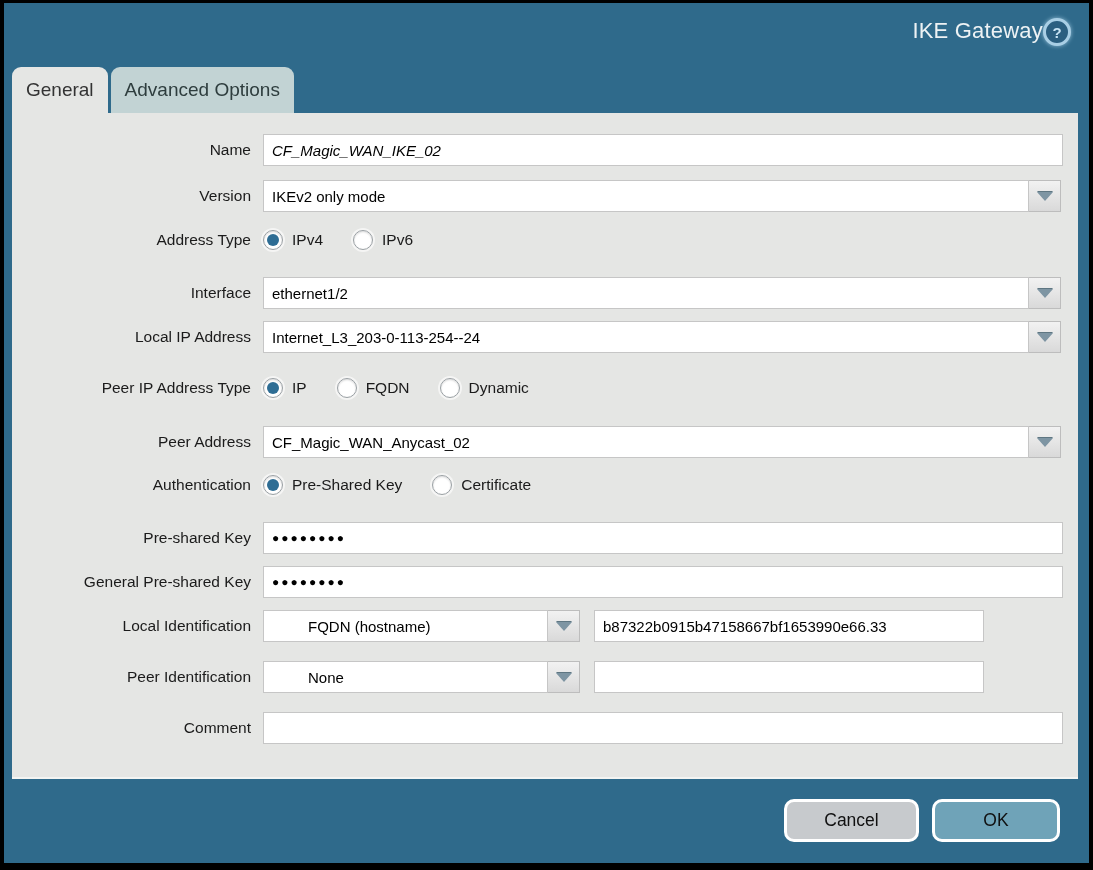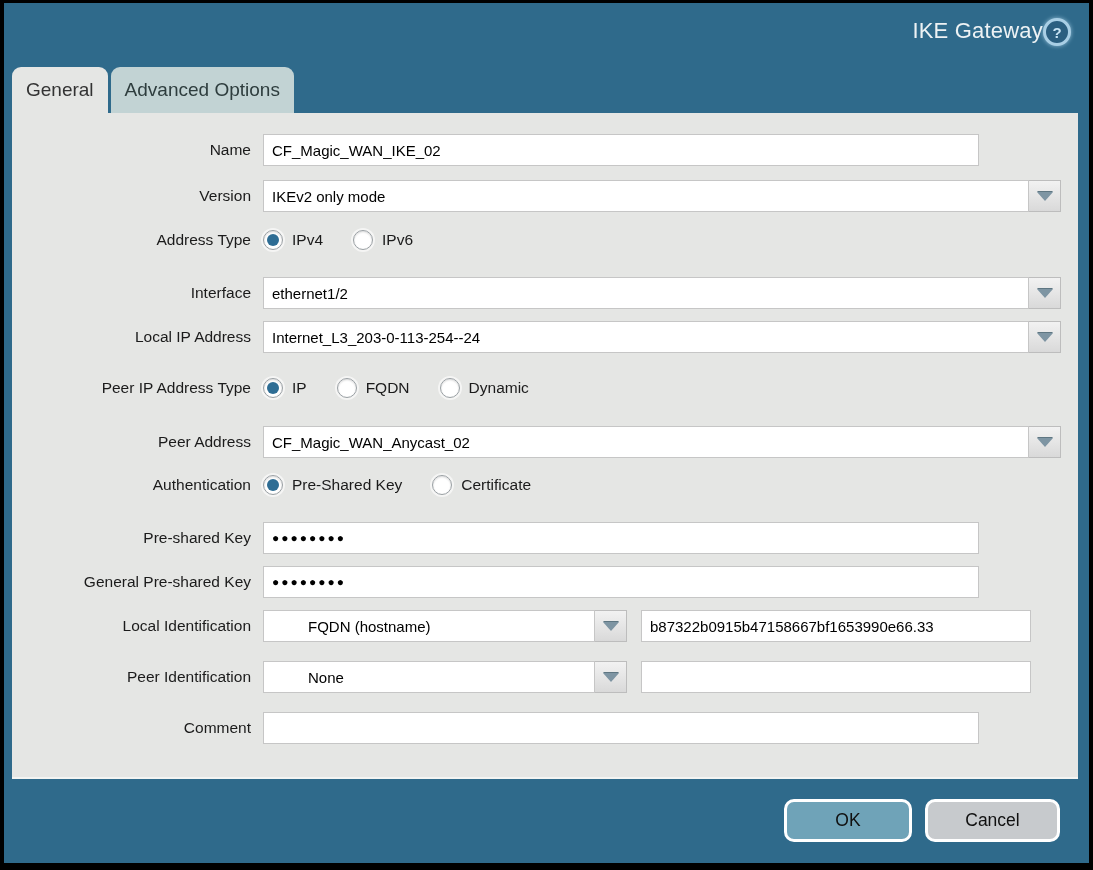--- a/index.html
+++ b/index.html
@@ -80,24 +80,24 @@
   }
   .text-input {
     height: 32px;
     border: 1px solid var(--input-border);
     background: #fff;
     font-family: "Liberation Sans", sans-serif;
     font-size: 15px; color: #000;
     padding: 0 8px;
     outline: none;
   }
-  .input-full { width: 716px; }
+  .input-full { width: 800px; font-style: italic; }
   .combo { display: flex; }
   .combo-text-wide { width: 766px; }
-  .combo-text-narrow { width: 332px; padding-left: 44px; }
+  .combo-text-narrow { width: 285px; padding-left: 44px; }
   .combo-arrow {
     width: 32px; height: 32px;
     border: 1px solid #bdbdbd; border-left: none;
     background: linear-gradient(#f2f2f2, #d9d9d9);
     display: flex; align-items: center; justify-content: center;
     cursor: pointer;
   }
   .tri {
     width: 0; height: 0;
     border-left: 8px solid transparent;
@@ -284,17 +284,17 @@
     </div>
 
     <div class="row mt19">
       <div class="row-label">Comment</div>
       <input class="text-input input-full" type="text" value="" style="">
     </div>
 
   </div>
 
   <div class="footer">
+    <button class="btn btn-cancel">Cancel</button>
     <button class="btn btn-ok">OK</button>
-    <button class="btn btn-cancel">Cancel</button>
   </div>
 
 </div>
 
 </body></html>

